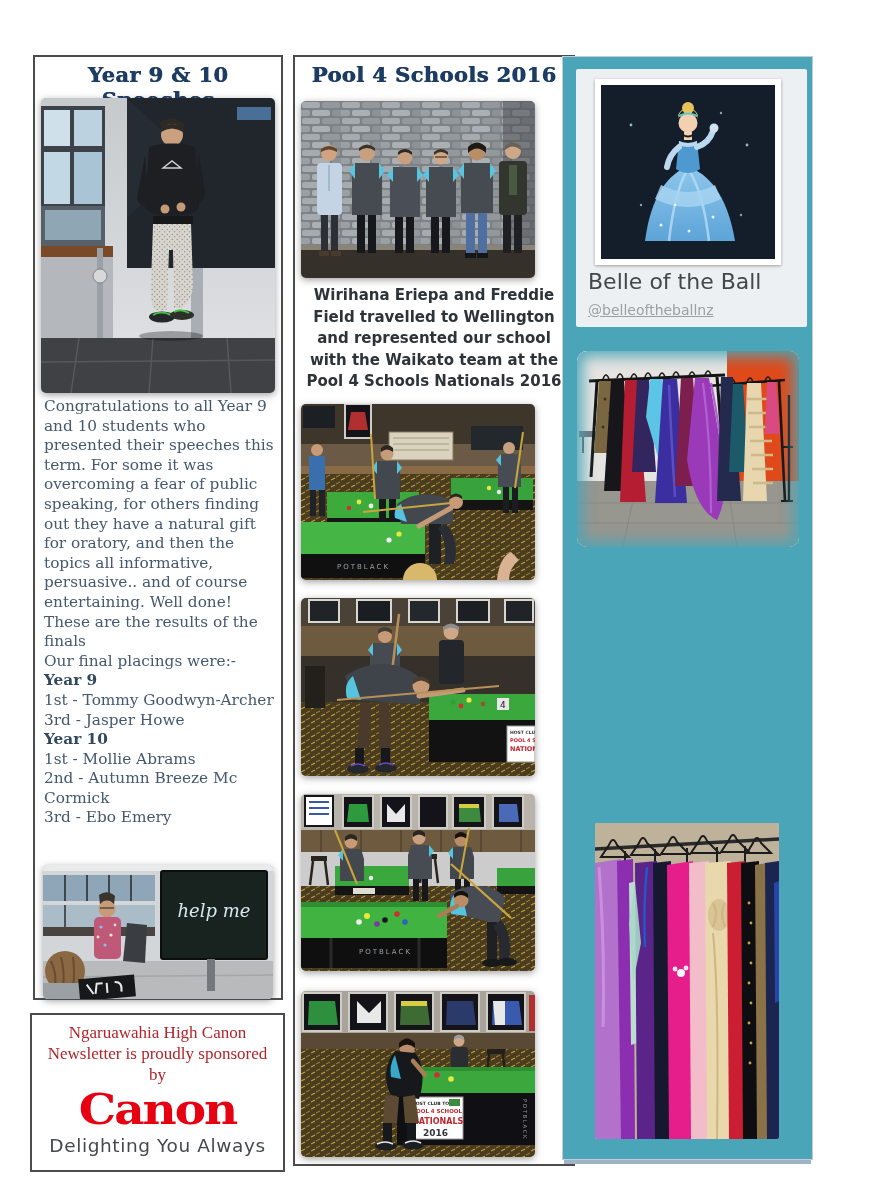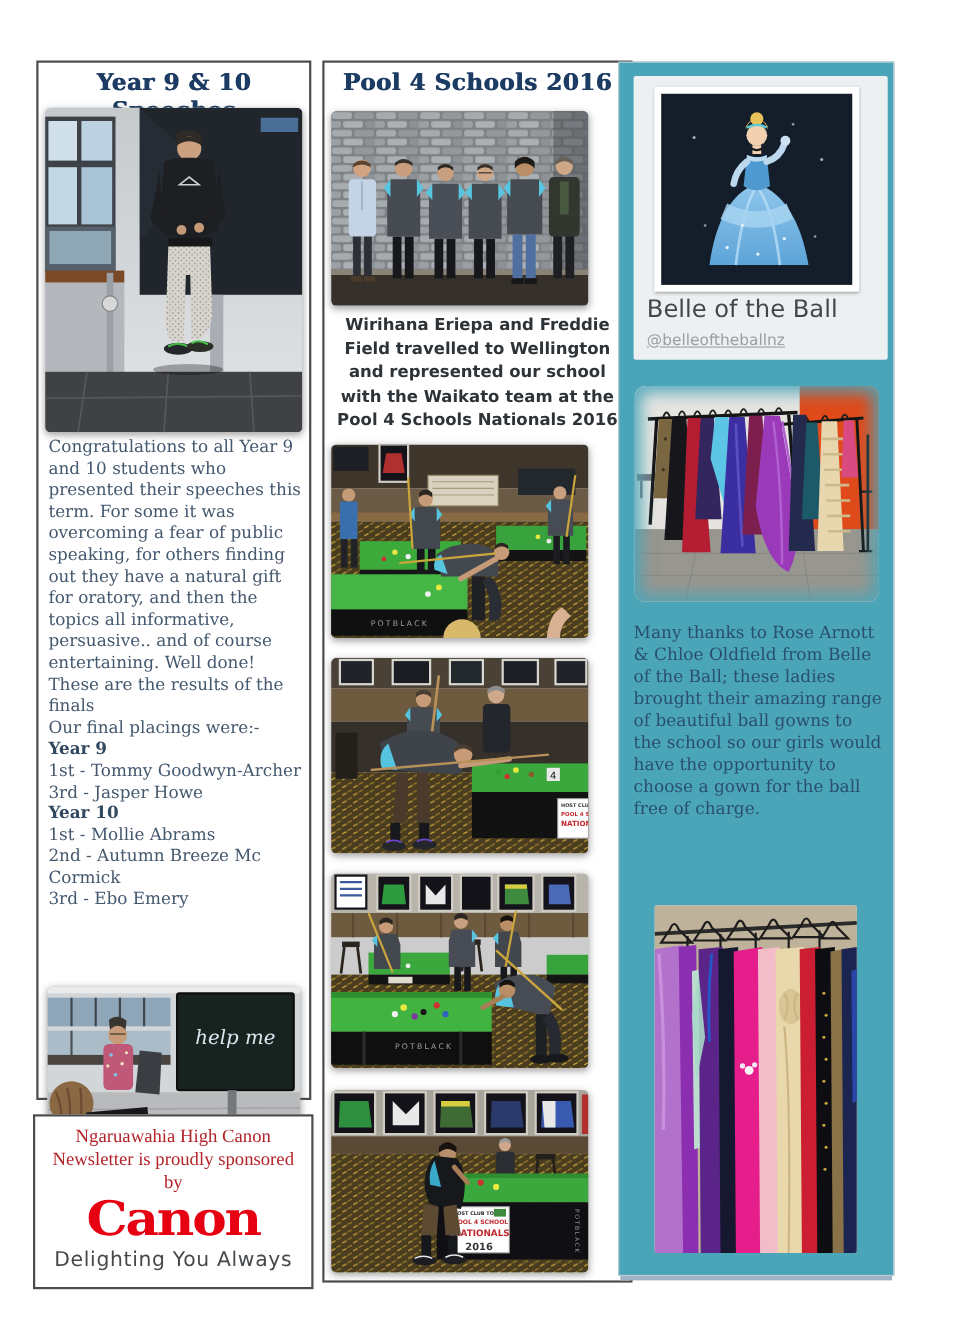--- a/index.html
+++ b/index.html
@@ -110,21 +110,21 @@
       <div class="rline">Our final placings were:-</div>
       <div class="rline bold">Year 9</div>
       <div class="rline">1st - Tommy Goodwyn-Archer</div>
       <div class="rline">3rd - Jasper Howe</div>
       <div class="rline bold">Year 10</div>
       <div class="rline">1st - Mollie Abrams</div>
       <div class="rline">2nd - Autumn Breeze Mc Cormick</div>
       <div class="rline">3rd - Ebo Emery</div>
     </div>
 
-    <div class="photo" style="left:8px;top:840px;width:230px;height:134px;">
+    <div class="photo" style="left:8px;top:808px;width:230px;height:134px;">
       <svg viewBox="0 0 230 134">
         <rect width="230" height="134" fill="#d3d6d8"></rect>
         <rect width="230" height="6" fill="#e9ebeb"></rect>
         <rect x="0" y="10" width="112" height="26" fill="#8fa6b8"></rect>
         <path d="M22 10 V36 M44 10 V36 M66 10 V36 M88 10 V36" stroke="#3e464e" stroke-width="2"></path>
         <rect x="0" y="40" width="112" height="22" fill="#a9bcc8"></rect>
         <path d="M22 40 V62 M66 40 V62" stroke="#4a5258" stroke-width="2"></path>
         <rect x="0" y="62" width="112" height="9" fill="#4a4440"></rect>
         <rect y="96" width="230" height="38" fill="#b9babc"></rect>
         <line x1="0" y1="112" x2="230" y2="110" stroke="#a5a6a8" stroke-width="1.5"></line>
@@ -609,21 +609,20 @@
         <path d="M126 32 q8 60 8 130 M134 32 q10 50 14 96" stroke="#b060d0" stroke-width="2.2" fill="none"></path>
         <path d="M144 26 h12 l8 124 h-24 Z" fill="#232a4e"></path>
         <path d="M156 33 h10 l6 88 h-20 Z" fill="#1c5a6a"></path>
         <path d="M170 32 h14 l6 118 h-24 Z" fill="#e8d6ae"></path>
         <path d="M170 48 h22 M171 62 h22 M172 76 h22 M173 90 h22 M174 104 h22 M175 118 h21 M176 132 h20" stroke="#cdb98c" stroke-width="2.4"></path>
         <path d="M190 31 h9 l4 52 h-15 Z" fill="#d84a80"></path>
       </svg>
     </div>
 
     <div id="rp-text">
-      <div class="rp-para">Many thanks to Rose Arnott &amp; Chloe Oldfield from Belle of the Ball; these ladies brought their amazing range of beautiful ball gowns to the school so our girls would have the opportunity to choose a gown for the ball free of charge.</div>
     </div>
 
     <div class="photo" style="left:32px;top:766px;width:184px;height:316px;box-shadow:none;border-radius:2px;">
       <svg viewBox="0 0 184 316">
         <rect width="184" height="316" fill="#bfb29a"></rect>
         <line x1="0" y1="26" x2="184" y2="16" stroke="#2a2a2a" stroke-width="3.5"></line>
         <g stroke="#1c1c1c" stroke-width="2" fill="none">
           <path d="M14 22 q4 -10 8 0 l12 12 h-28 Z M44 20 q4 -10 8 0 l12 12 h-28 Z M74 19 q4 -10 8 0 l12 12 h-28 Z M104 18 q4 -10 8 0 l12 12 h-28 Z M134 17 q4 -10 8 0 l12 12 h-28 Z M158 20 q4 -10 8 0 l10 10 h-24 Z"></path>
           <path d="M30 28 v18 M60 26 v20 M92 25 v22 M122 24 v20 M150 23 v18"></path>
         </g>

